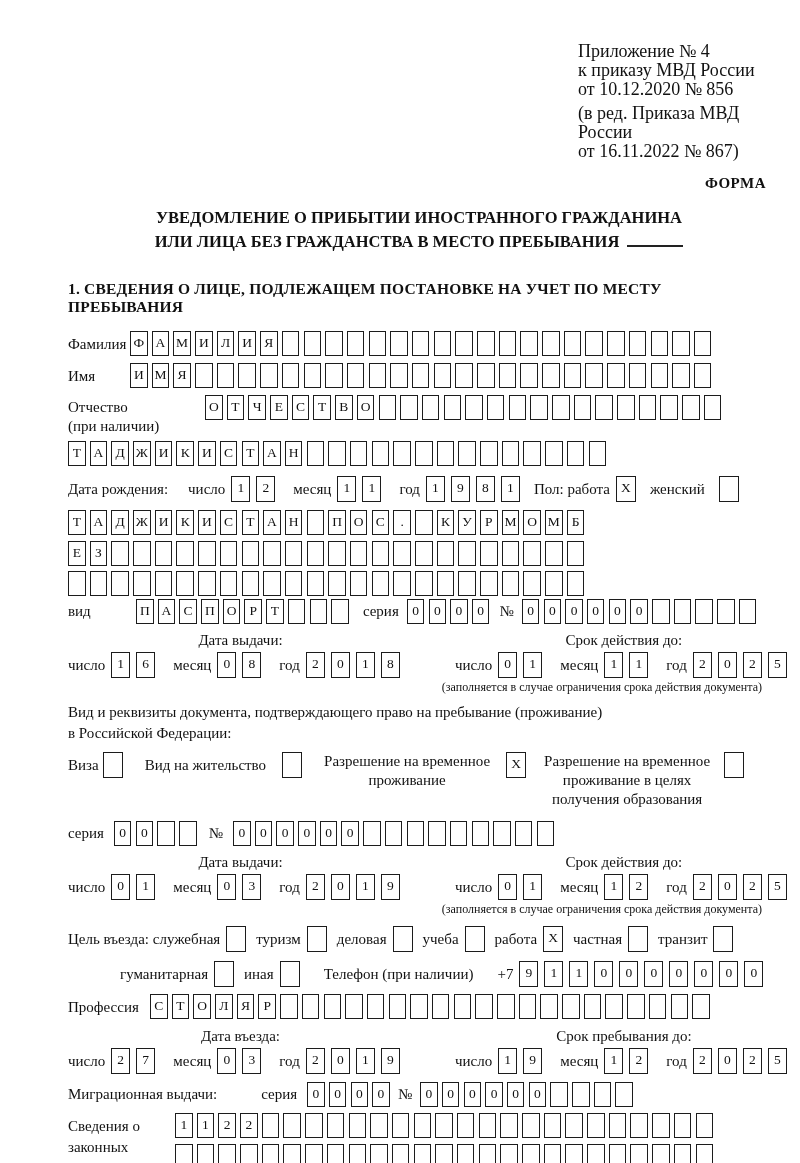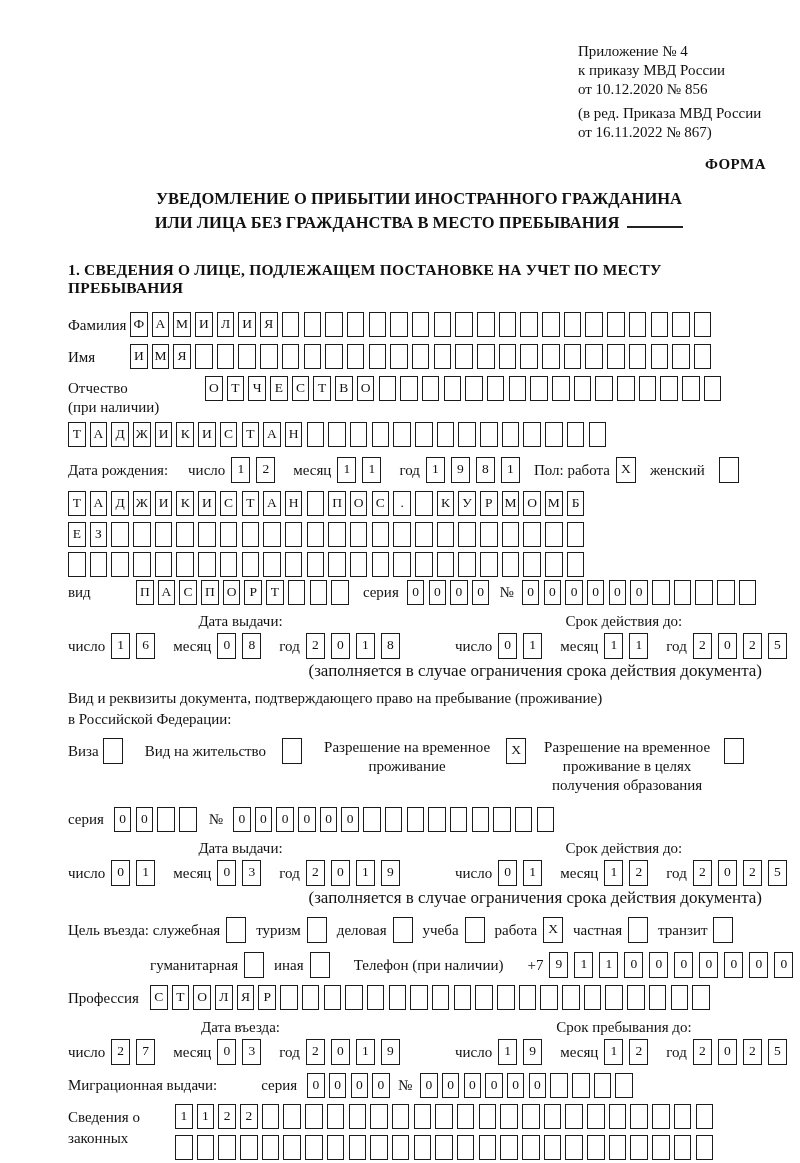--- a/index.html
+++ b/index.html
@@ -8,21 +8,21 @@
     position:relative;
     width:800px; height:1163px;
     background:#fff;
     color:#111;
     font-family:"Liberation Serif","DejaVu Serif",serif;
     font-size:15px;
     padding:42px 30px 0 68px;
     overflow:hidden;
   }
   
-  .hdr-block { width:186px; margin-left:auto; margin-right:6px; font-size:15px; line-height:19px; }
+  .hdr-block { width:186px; margin-left:auto; margin-right:6px; font-size:18px; line-height:19px; }
   .hdr-block .gap { height:5px; }
   .forma { text-align:right; font-weight:bold; font-size:15px; letter-spacing:.5px; margin:14px 4px 0 0; }
   
   .title { text-align:center; font-weight:bold; font-size:16.5px; line-height:24px; margin-top:14px; }
   .blankline { display:inline-block; width:56px; border-bottom:2px solid #222; height:14px; margin-left:8px; }
   .sect { font-weight:bold; font-size:15.5px; margin-top:26px; letter-spacing:.2px; }
   
   .row { display:flex; align-items:flex-start; margin-top:6px; }
   .row .lbl { line-height:26px; white-space:nowrap; }
   .lblblock { line-height:18.5px; padding-top:3px; }
@@ -37,21 +37,21 @@
   }
   .dates .cell { width:19px; height:26px; margin-right:6px; }
   .chk .cell { width:20px; height:26px; margin-right:0; }
   .w62  { width:62px;  flex:0 0 62px; }
   .w82  { width:82px;  flex:0 0 82px; }
   .w107 { width:107px; flex:0 0 107px; }
   .w137 { width:137px; flex:0 0 137px; }
   .stackrows > .cellrow { display:flex; }
   .stackrows > .cellrow + .cellrow { margin-top:5.5px; }
   .center-bold { text-align:center; font-weight:bold; margin-top:4px; font-size:15px; }
-  .note { text-align:right; font-size:17px; margin-top:2px; padding-right:8px; }
+  .note { text-align:right; font-size:12px; margin-top:2px; padding-right:8px; }
   .twocol { display:flex; margin-top:8px; }
   .twocol .col1 { width:345px; flex:0 0 345px; }
   .twocol .col2 { margin-left:42px; }
   .colhead { text-align:center; font-size:15px; margin-bottom:3px; }
   .dline { display:flex; align-items:center; white-space:nowrap; }
   .dline .t { margin-right:6px; }
   .dline .t2 { margin:0 6px 0 12px; }
   .purpose { display:flex; align-items:center; margin-top:9px; flex-wrap:nowrap; }
   .purpose .t { margin-right:6px; white-space:nowrap; }
   .purpose .chk { margin-right:10px; }
@@ -541,21 +541,21 @@
     <span class="t">частная</span>
     <span class="cellrow chk">
         <span class="cell"></span>
       </span>
     <span class="t">транзит</span>
     <span class="cellrow chk">
         <span class="cell"></span>
       </span>
   </div>
 
-  <div class="purpose" style="margin-left:82px;">
+  <div class="purpose" style="margin-left:52px;">
     <span class="t">гуманитарная</span>
     <span class="cellrow chk">
         <span class="cell"></span>
       </span>
     <span class="t">иная</span>
     <span class="cellrow chk" style="margin-right:24px;">
         <span class="cell"></span>
       </span>
     <span class="t" style="margin-right:24px;">Телефон (при наличии)</span>
     <span class="t">+7</span>

